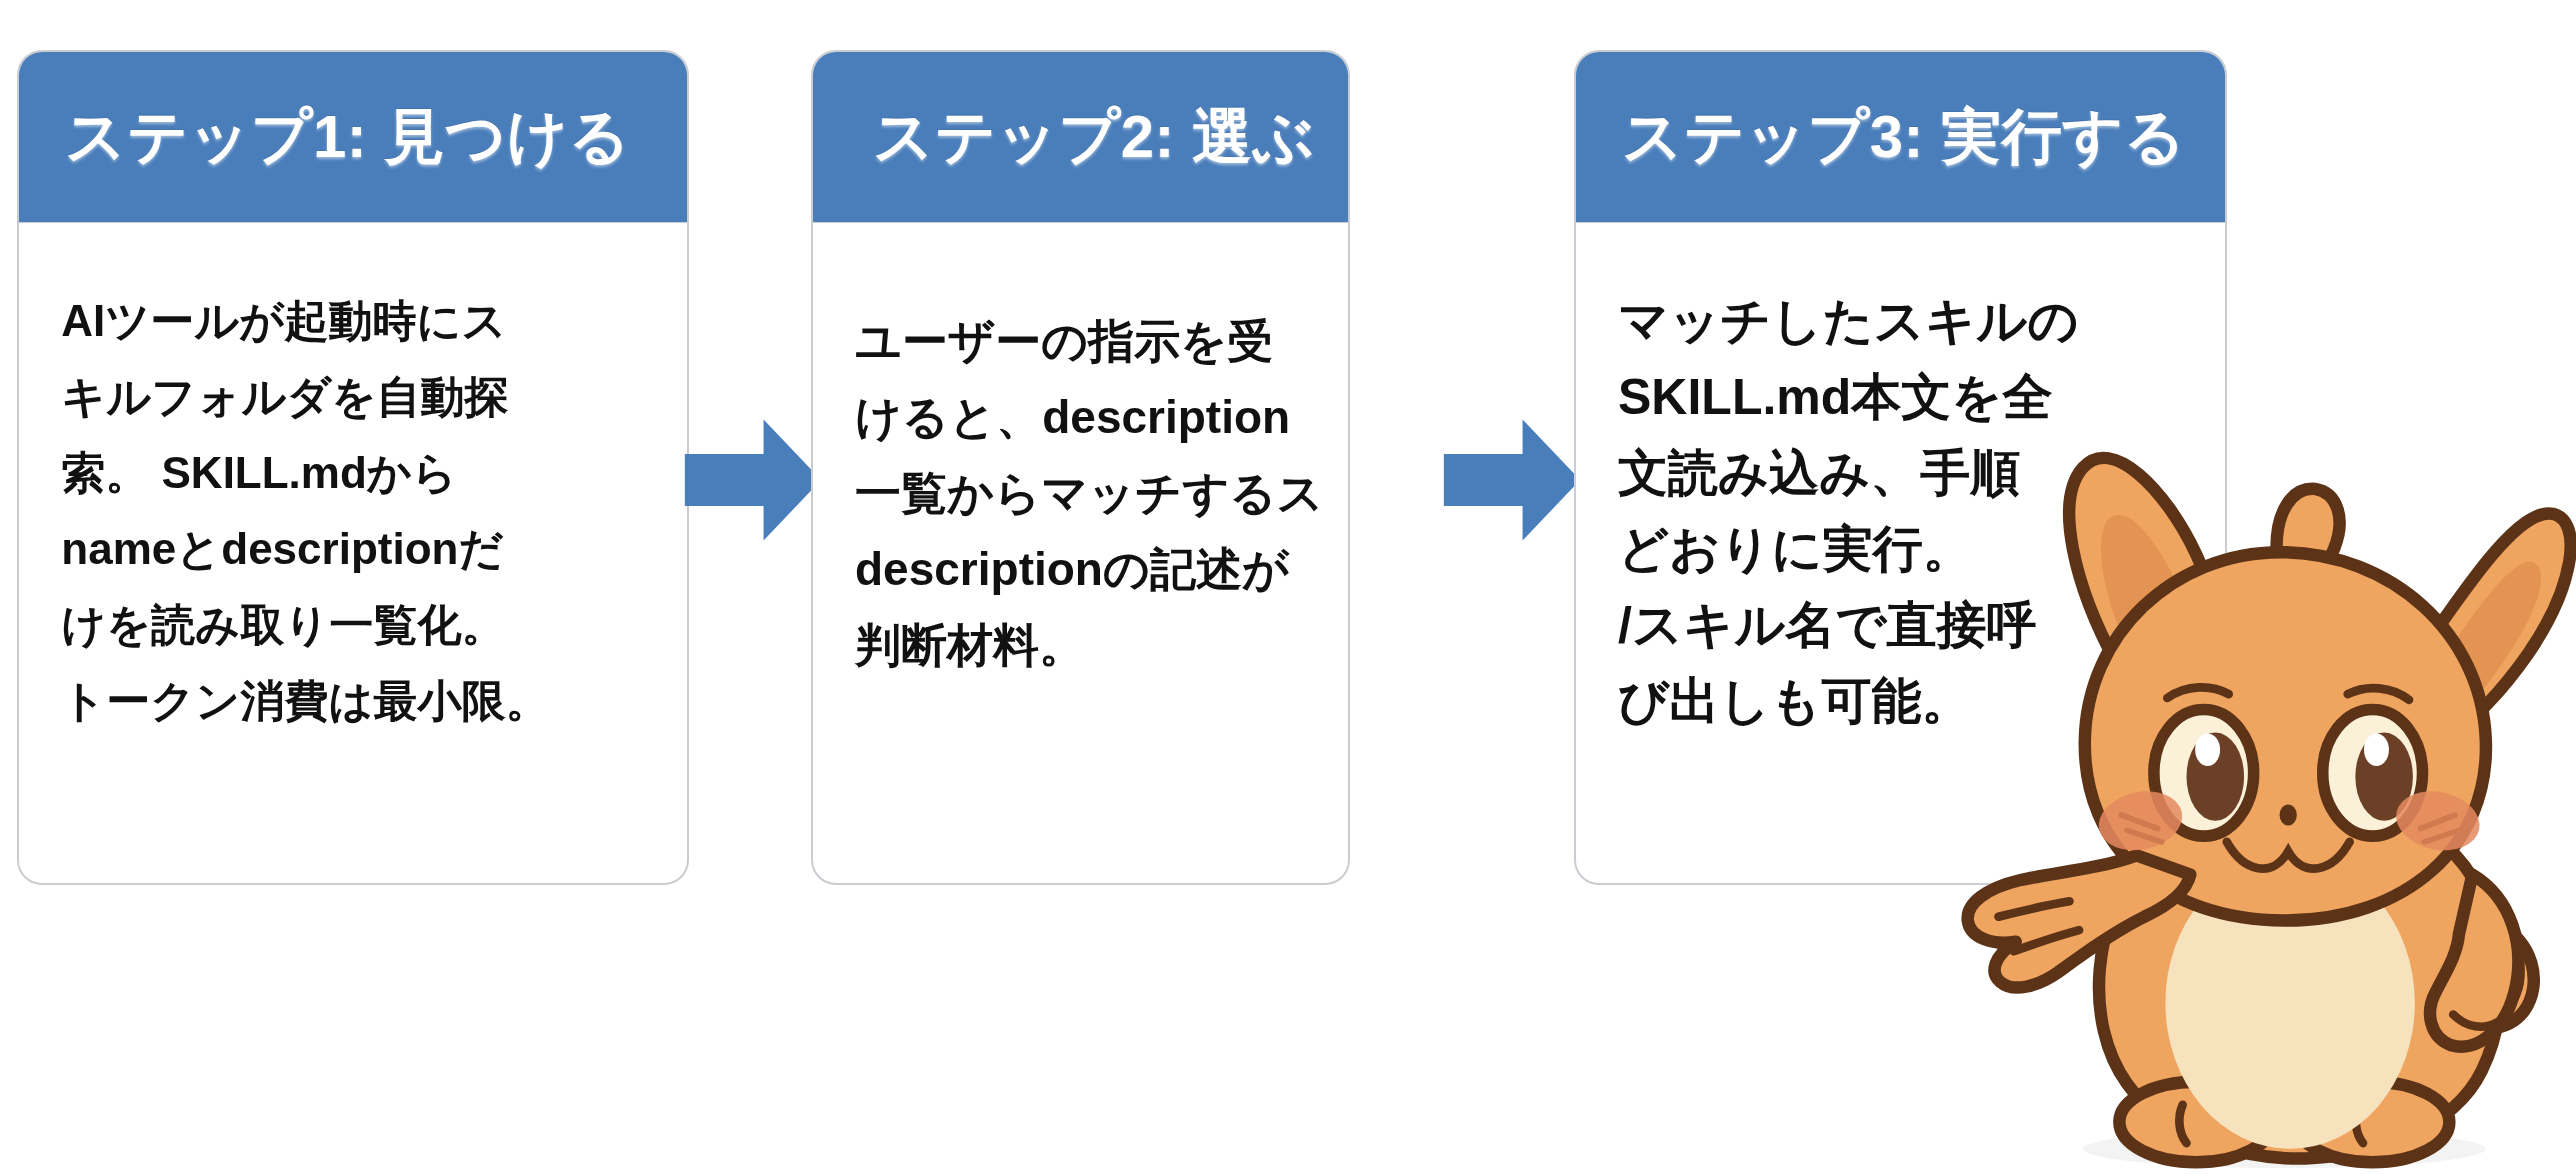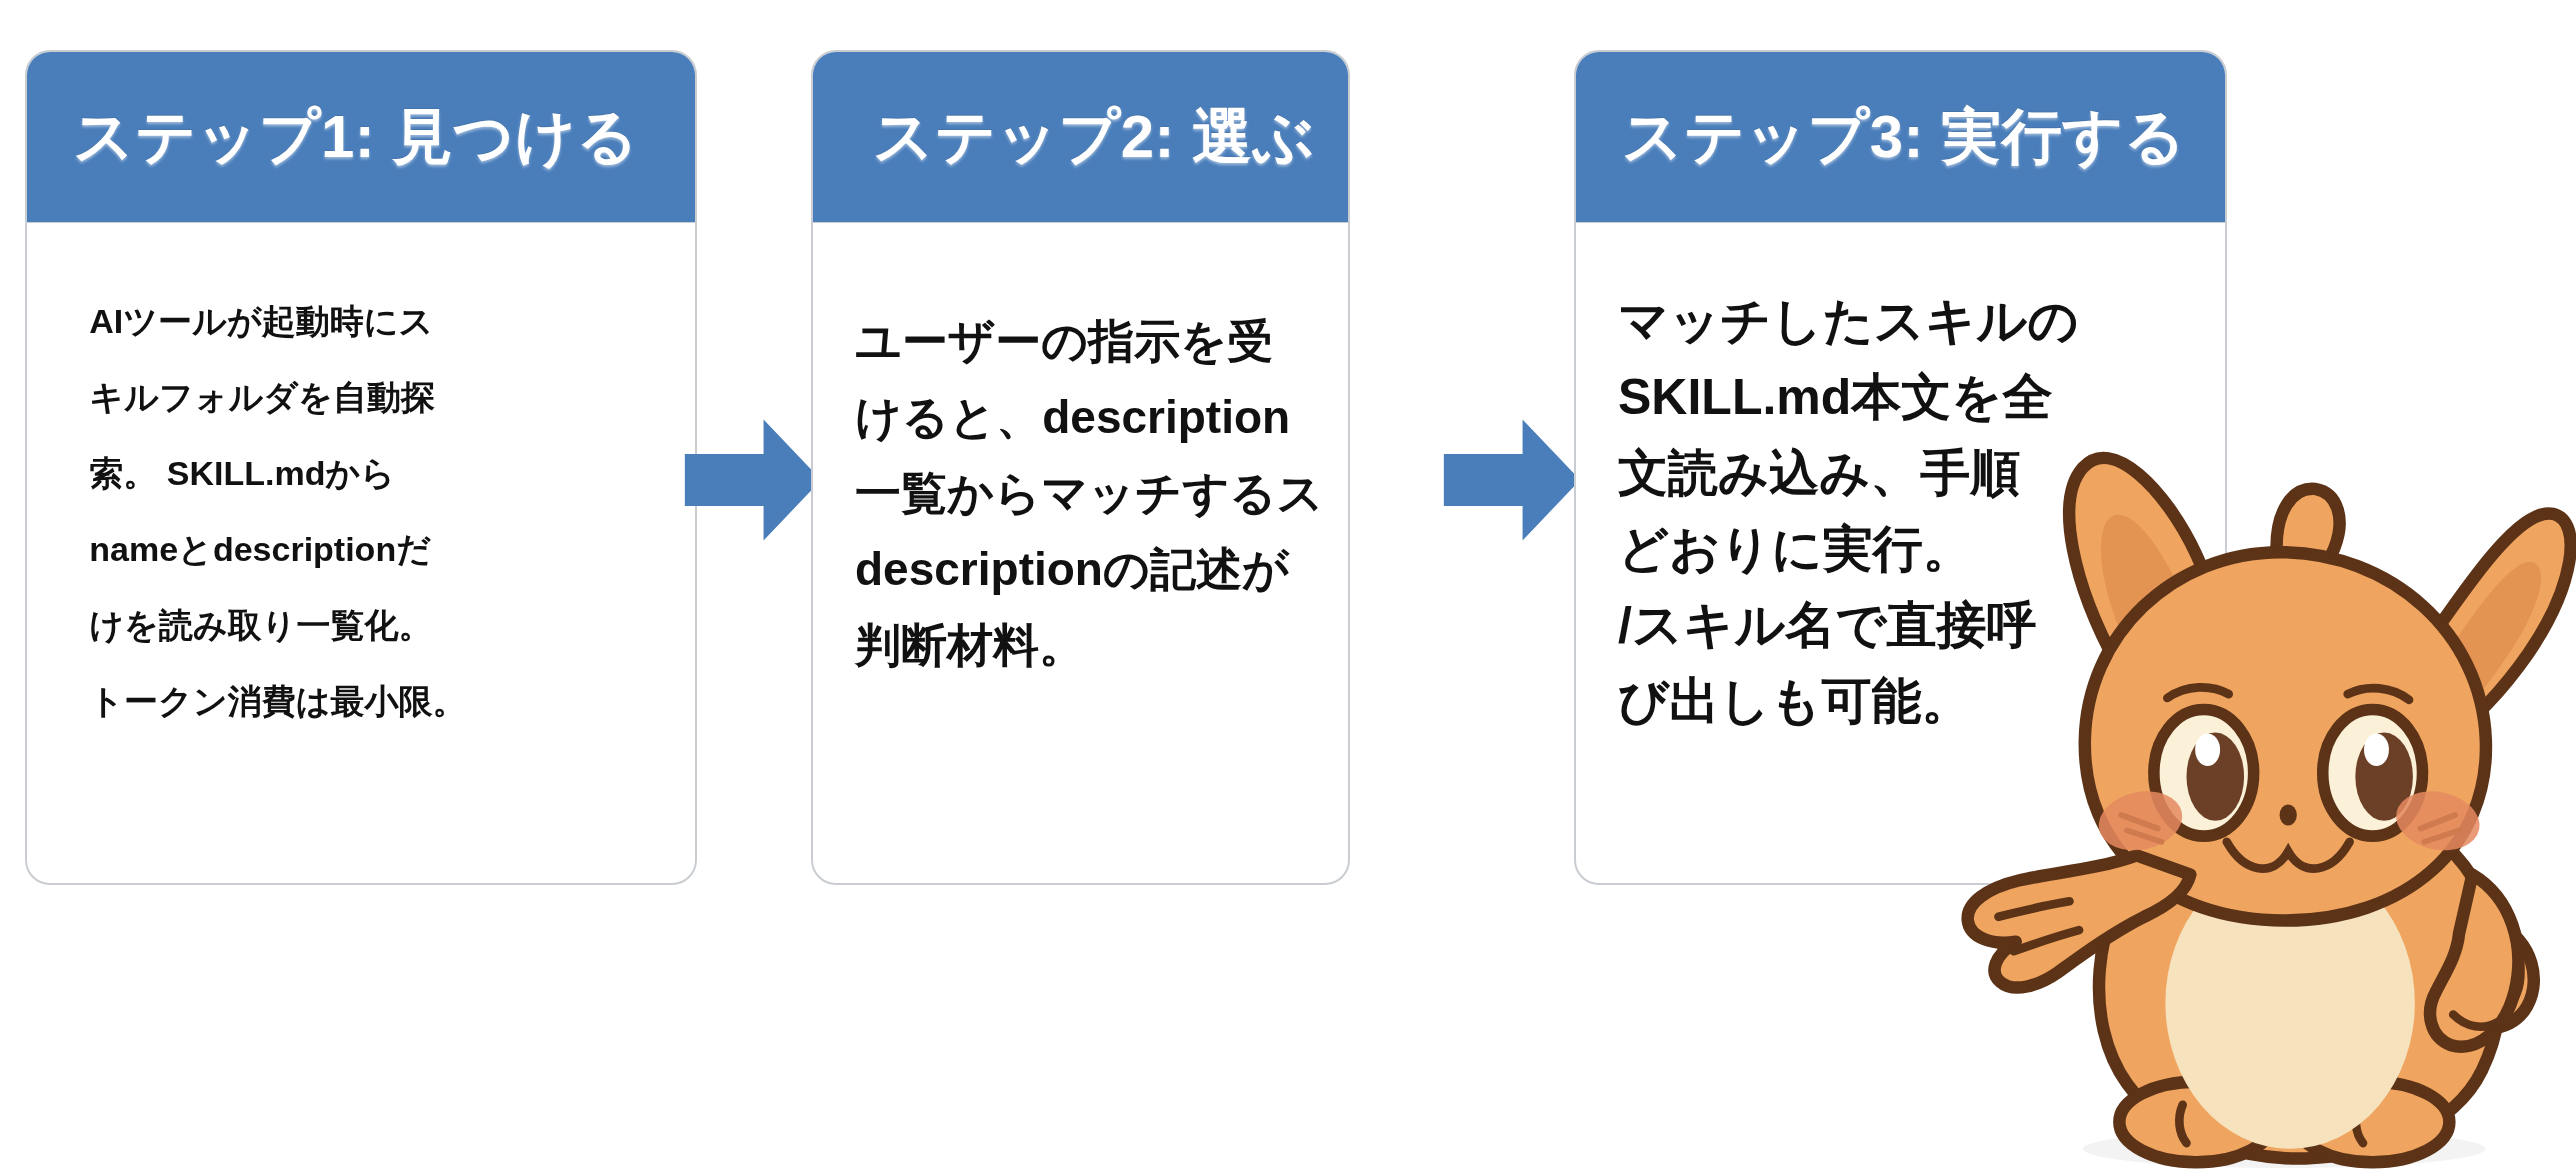--- a/index.html
+++ b/index.html
@@ -33,23 +33,23 @@
     border-bottom:1.9px solid #c9cdd1;
   }
   .card-body{
     box-sizing:border-box;
     color:#111111;
     font-weight:bold;
   }
   .card-body .ln{display:block;white-space:pre;}
 
   
-  #card-1{left:17.3px;top:50px;width:672px;height:835px;margin-left:8px;}
+  #card-1{left:17.3px;top:50px;width:672px;height:835px;}
   #card-1 .card-header{height:171px;font-size:60px;padding:0 0 0 46px;}
-  #card-1 .card-body{padding:60px 0 0 62px;font-size:34px;line-height:76px;}
+  #card-1 .card-body{padding:60px 0 0 42px;font-size:44px;line-height:76px;}
 
   
   #card-2{left:811px;top:50px;width:539px;height:835px;}
   #card-2 .card-header{height:171px;font-size:60px;padding:0 0 0 60px;}
   #card-2 .card-body{padding:80px 0 0 42px;font-size:46px;line-height:76px;}
 
   
   #card-3{left:1574px;top:50px;width:653px;height:835px;}
   #card-3 .card-header{height:171px;font-size:60px;padding:0 0 0 46px;text-align:right;}
   #card-3 .card-body{padding:60px 0 0 42px;font-size:50px;line-height:76px;}

